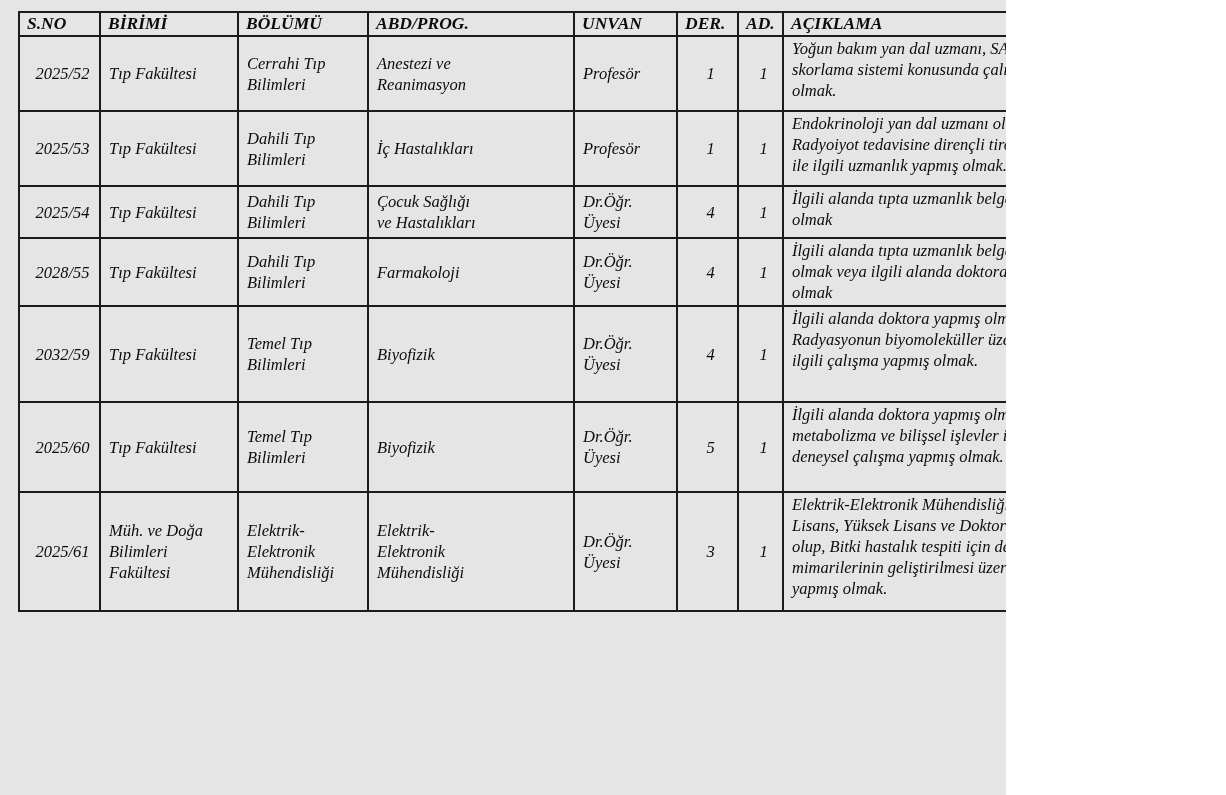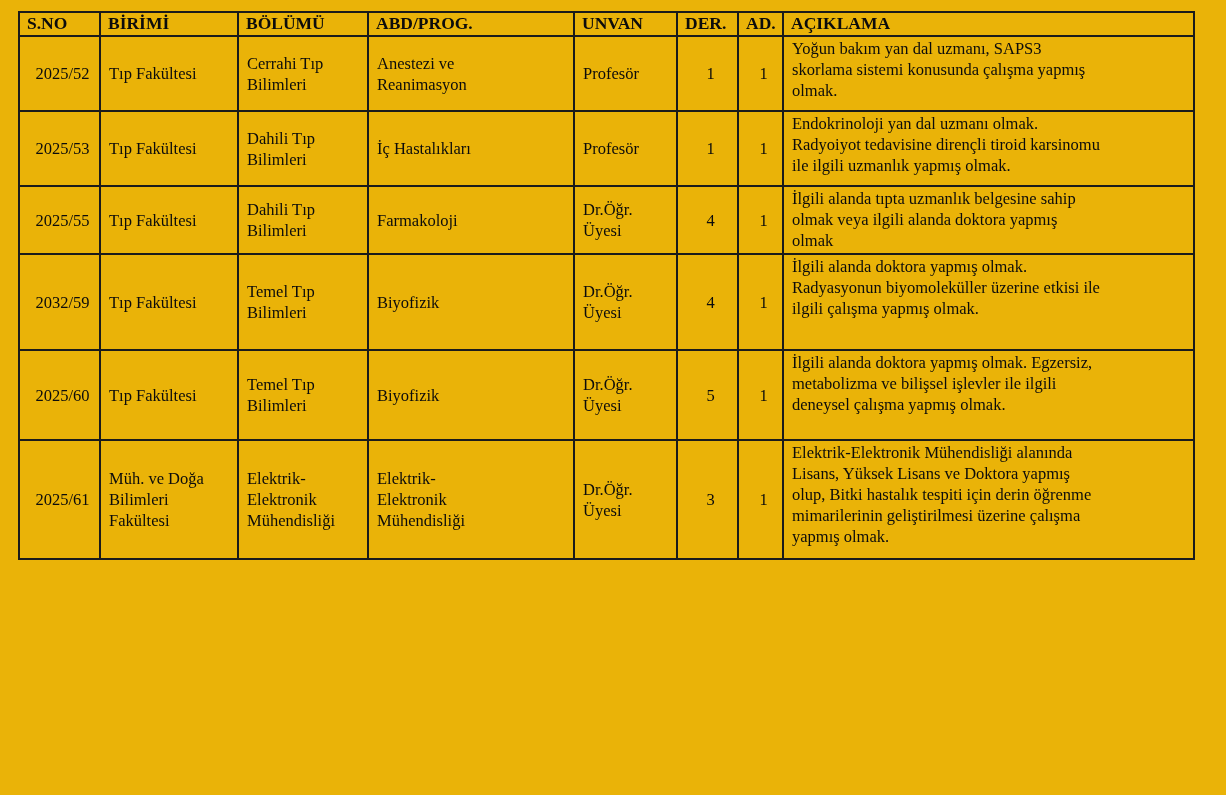--- a/index.html
+++ b/index.html
@@ -1,23 +1,24 @@
 <!DOCTYPE html>
 <html><head>
 <meta charset="utf-8">
 <style>
   html,body{margin:0;padding:0;background:#ffffff;}
   .page{
     position:relative;
-    width:1226px;
+    width:1006px;
     height:795px;
-    background:#eab308;
+    background:#e5e5e5;
     font-family:"Liberation Serif","DejaVu Serif",serif;
     color:#0c0c0c;
     overflow:hidden;
+    font-style:italic;
   }
   table.positions{
     position:absolute;
     left:18px;
     top:11px;
     width:1175px;
     border-collapse:collapse;
     table-layout:fixed;
   }
   th,td{
@@ -93,22 +94,36 @@
           <td>Dahili Tıp
 Bilimleri</td>
           <td>İç Hastalıkları</td>
           <td>Profesör</td>
           <td class="center">1</td>
           <td class="center">1</td>
           <td class="desc">Endokrinoloji yan dal uzmanı olmak.
 Radyoiyot tedavisine dirençli tiroid karsinomu
 ile ilgili uzmanlık yapmış olmak.</td>
         </tr>
+        <tr style="height: 52px;">
+          <td class="center">2025/54</td>
+          <td>Tıp Fakültesi</td>
+          <td>Dahili Tıp
+Bilimleri</td>
+          <td>Çocuk Sağlığı
+ve Hastalıkları</td>
+          <td>Dr.Öğr.
+Üyesi</td>
+          <td class="center">4</td>
+          <td class="center">1</td>
+          <td class="desc">İlgili alanda tıpta uzmanlık belgesine sahip
+olmak</td>
+        </tr>
         <tr style="height: 67px;">
-          <td class="center">2025/55</td>
+          <td class="center">2028/55</td>
           <td>Tıp Fakültesi</td>
           <td>Dahili Tıp
 Bilimleri</td>
           <td>Farmakoloji</td>
           <td>Dr.Öğr.
 Üyesi</td>
           <td class="center">4</td>
           <td class="center">1</td>
           <td class="desc">İlgili alanda tıpta uzmanlık belgesine sahip
 olmak veya ilgili alanda doktora yapmış

